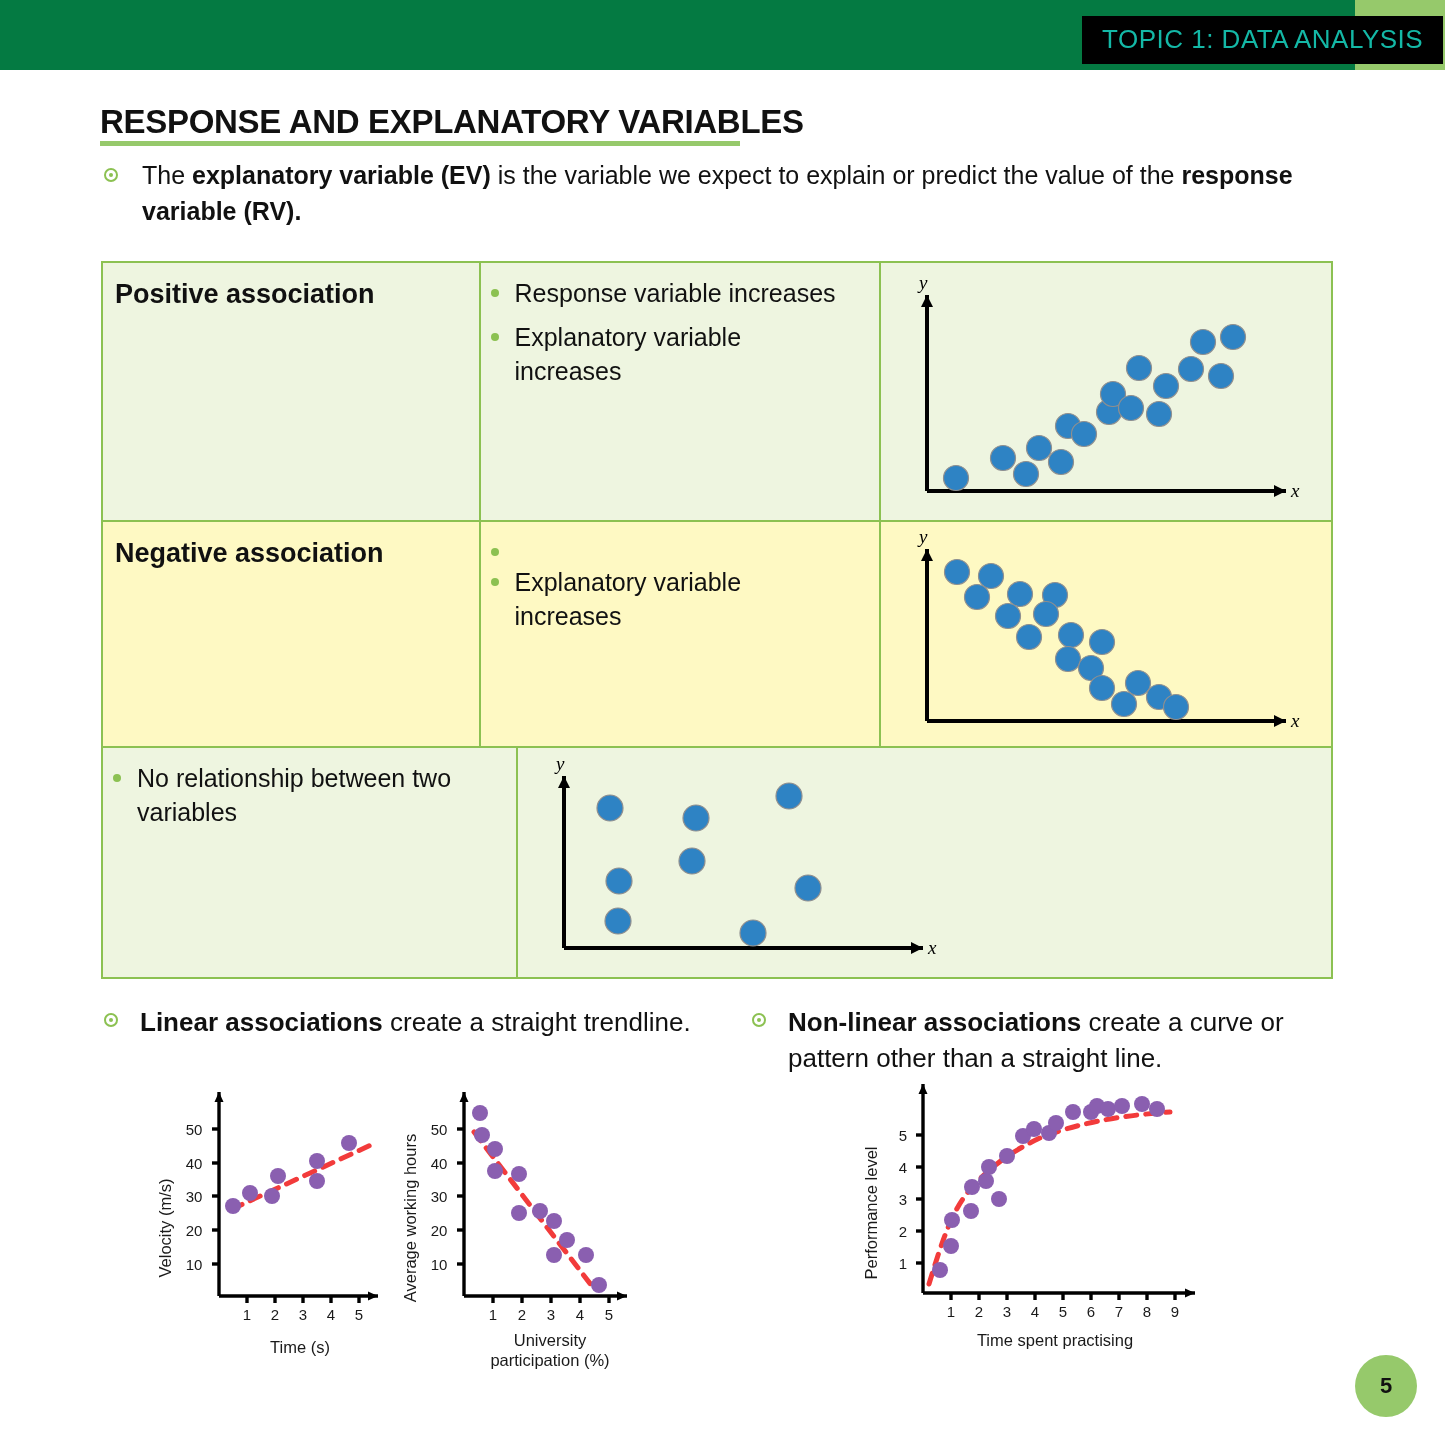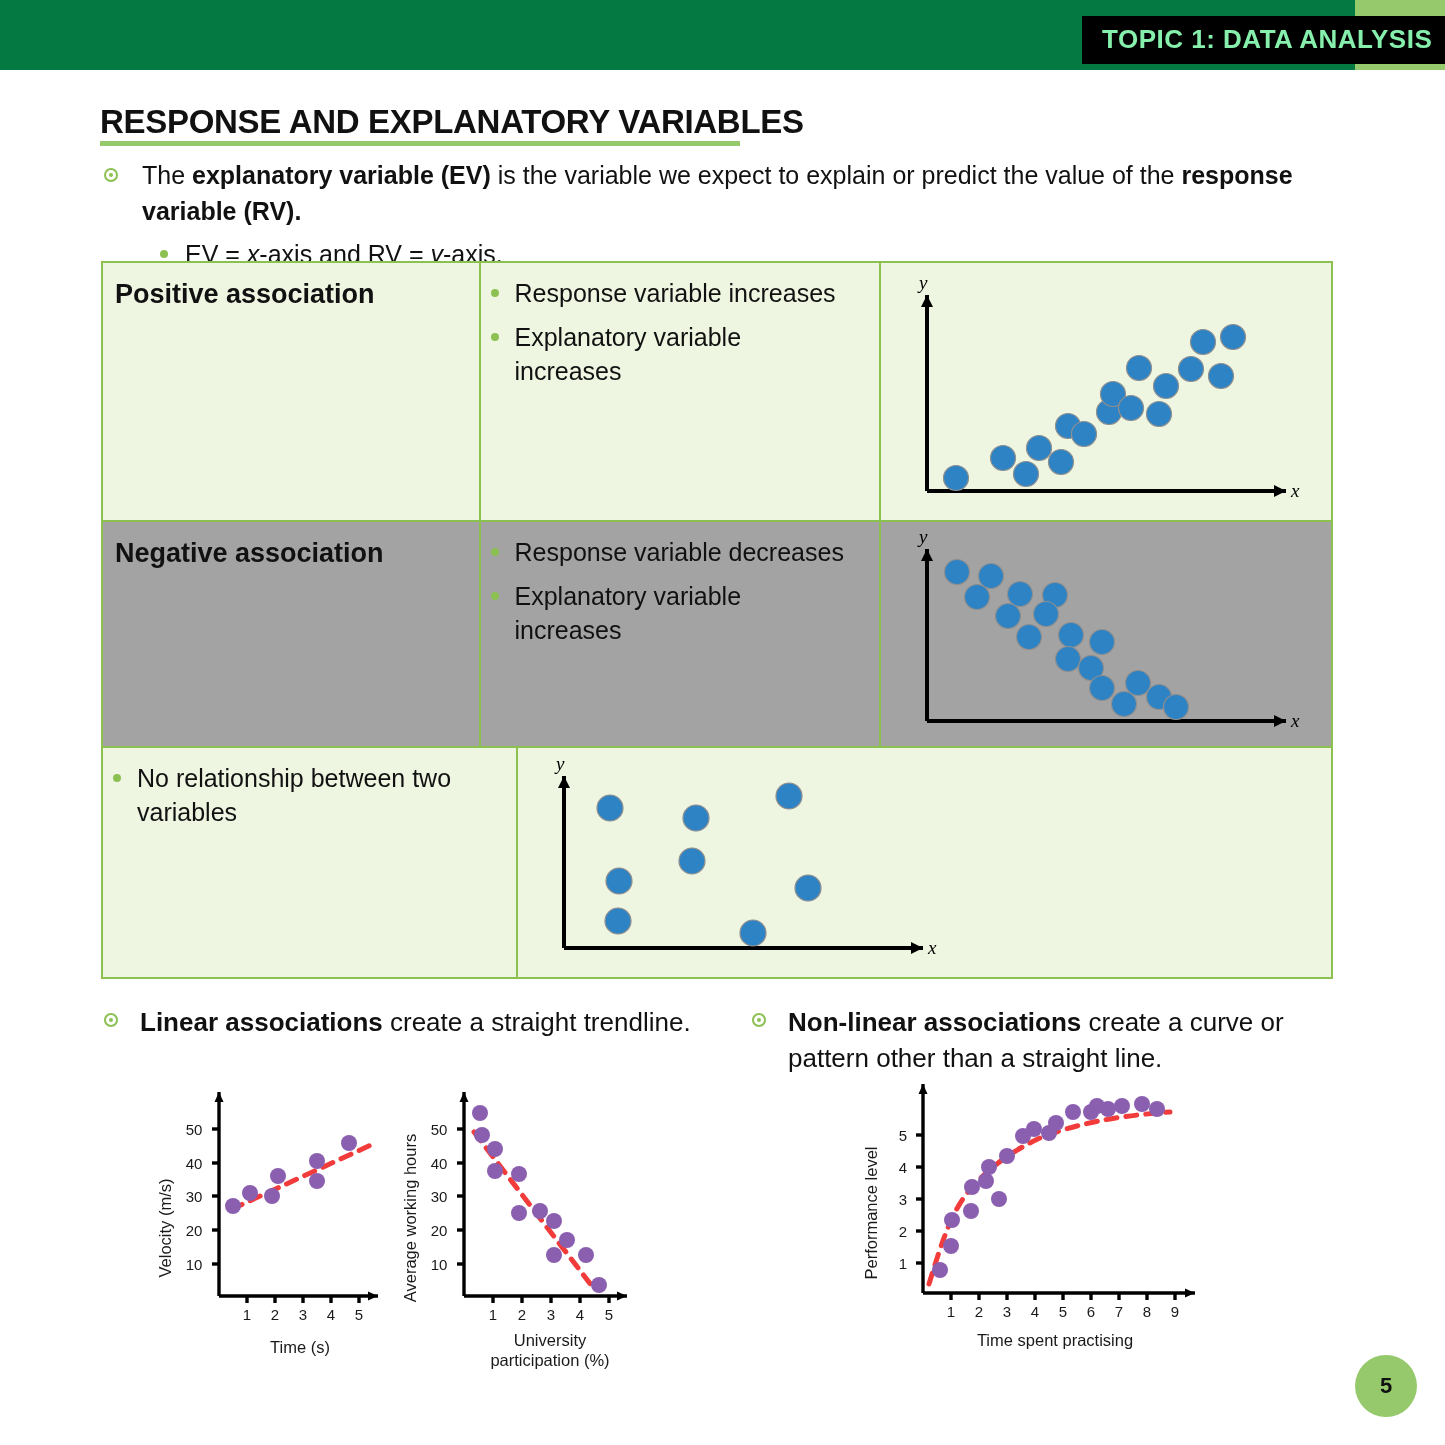--- a/index.html
+++ b/index.html
@@ -24,23 +24,23 @@
     position:absolute;left:1355px;top:0;width:90px;height:70px;
     background:#96c96b;
   }
   .topic-chip{
     position:absolute;left:1082px;top:16px;
     background:#000000;
     padding:10px 20px 12px 20px;
     display:flex;align-items:center;
   }
   .topic-chip span{
-    color:#86efac;
+    color:#14b8a6;
     font-size:26px;
-    font-weight:bold;
+    font-weight:normal;
     letter-spacing:0.5px;
     line-height:1;
     white-space:nowrap;
   }
 
   
   .page-title{
     position:absolute;left:100px;top:103px;
     font-size:33px;font-weight:bold;letter-spacing:-0.3px;
     white-space:nowrap;
@@ -81,21 +81,21 @@
 
   
   .table{
     position:absolute;left:101px;top:261px;
     width:1232px;height:718px;
     border:2px solid #8cc152;
     box-sizing:border-box;
   }
   .trow{display:flex;width:100%;box-sizing:border-box;}
   .trow.r1{height:257px;background:#eef5e0;}
-  .trow.r2{height:228px;background:#a3a3a3;border-top:2px solid #8cc152;border-bottom:2px solid #8cc152;}
+  .trow.r2{height:228px;background:#fef9c3;border-top:2px solid #8cc152;border-bottom:2px solid #8cc152;}
   .trow.r3{height:229px;background:#eef5e0;}
   .cell-name{
     width:391px;box-sizing:border-box;
     padding:16px 0 0 12px;
     border-right:2px solid #8cc152;
     font-size:27px;font-weight:bold;
   }
   .cell-desc{
     width:415px;box-sizing:border-box;
     padding:14px 0 0 6px;
@@ -151,24 +151,20 @@
   </div>
 </div>
 
 <div class="page-title">RESPONSE AND EXPLANATORY VARIABLES</div>
 <div class="title-rule"></div>
 
 <div class="intro">
   <div class="bullet-row">
     <div class="ring-bullet"></div>
     <div class="intro-text"><span>The </span><b>explanatory variable (EV)</b><span> is the variable we expect to explain or predict the value of the </span><b>response variable (RV).</b></div>
-  </div>
-  <div class="sub-row">
-    <div class="dot-bullet"></div>
-    <div class="sub-text"><span>EV = </span><i>x</i><span>-axis and RV = </span><i>y</i><span>-axis.</span></div>
   </div>
 </div>
 
 <div class="table">
 
   <div class="trow r1">
     <div class="cell-name">
       <span>Positive association</span>
     </div>
     <div class="cell-desc">
@@ -214,21 +210,20 @@
     </div>
   </div>
 
   <div class="trow r2">
     <div class="cell-name">
       <span>Negative association</span>
     </div>
     <div class="cell-desc">
       <div class="desc-line">
         <div class="dot-bullet"></div>
-        <div class="desc-text">Response variable decreases</div>
       </div>
       <div class="desc-line">
         <div class="dot-bullet"></div>
         <div class="desc-text">Explanatory variable increases</div>
       </div>
     </div>
     <div class="cell-plot">
       <svg width="450" height="224" viewBox="0 0 450 224">
         <line class="axis" x1="46" y1="199" x2="405" y2="199"></line>
         <line class="axis" x1="46" y1="199" x2="46" y2="27"></line>

